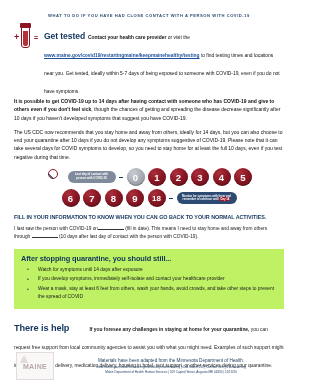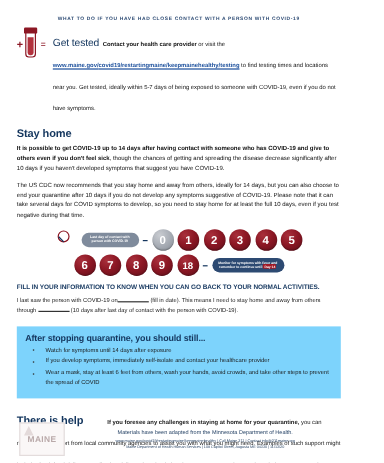--- a/index.html
+++ b/index.html
@@ -60,21 +60,21 @@
   .vial-cap{
     position:absolute;left:6px;top:-1px;
     width:11px;height:5px;background:#8c1724;border-radius:1px;
   }
   .vial-fluid{
     position:absolute;left:1px;top:6px;right:1px;bottom:1px;
     background:#b2313c;border-radius:0 0 2px 2px;
   }
   .tested-text{flex:1;}
   .tested-head{
-    font-size:8.6px;font-weight:400;color:#14365e;
+    font-size:8.6px;font-weight:700;color:#14365e;
     display:inline;margin-right:3px;letter-spacing:-.1px;text-align:right;
   }
   .tested-body{
     font-size:4.9px;line-height:1.62;color:#111;display:inline;
   }
   .tested-body b{font-weight:700;}
   .lnk{color:#1b4f9c;text-decoration:underline;font-weight:700;}
   
   h2.section{
     font-size:9.2px;font-weight:700;color:#14365e;
@@ -131,21 +131,21 @@
   .dash{width:4px;height:1px;background:#14365e;flex:0 0 4px;}
   
   .fillin-head{
     font-size:5.4px;font-weight:700;color:#14365e;
     margin:7px 0 5px 0;letter-spacing:-.05px;
   }
   .fillin-body{font-size:4.8px;line-height:1.72;margin:0 0 7px 0;}
   .blank{border-bottom:.7px solid #333;display:inline-block;width:26px;}
   
   .qbox{
-    background:#7dd3fc;padding:5px 7px 6px 7px;margin:0 0 8px 0;
+    background:#bef264;padding:5px 7px 6px 7px;margin:0 0 8px 0;
   }
   .qbox h3{
     font-size:7.4px;font-weight:700;color:#14365e;margin:0 0 3px 0;
     letter-spacing:-.1px;
   }
   ul.qlist{margin:0;padding:0;list-style:none;}
   ul.qlist li{
     font-size:4.85px;line-height:1.6;margin-bottom:2px;
     padding-left:17px;position:relative;
   }
@@ -198,21 +198,20 @@
         <div class="vial-fluid"></div>
       </div>
       <div class="vial-cap"></div>
       <span class="eq-sign">=</span>
     </div>
     <div class="tested-text">
       <span class="tested-head">Get tested</span><span class="tested-body"><b>Contact your health care provider</b><span> or visit the </span><a class="lnk" href="#">www.maine.gov/</a><a class="lnk" href="#">covid19/restartingmaine/keepmainehealthy/testing</a><span> to find testing times and locations near you. Get tested, ideally within 5-7 days of being exposed to someone with COVID-19, even if you do not have symptoms.</span></span>
     </div>
   </div>
 
-  <h2 class="section">Stay home</h2>
   <p class="body"><b>It is possible to get COVID-19 up to 14 days after having contact with someone who has COVID-19 and give to others even if you don't feel sick</b><span>, though the chances of getting and spreading the disease decrease significantly after 10 days if you haven't developed symptoms that suggest you have COVID-19.</span></p>
   <p class="body">The US CDC now recommends that you stay home and away from others, ideally for 14 days, but you can also choose to end your quarantine after 10 days if you do not develop any symptoms suggestive of COVID-19.  Please note that it can take several days for COVID symptoms to develop, so you need to stay home for at least the full 10 days, even if you test negative during that time.</p>
 
   <div class="days">
     <div class="day-row">
       <div class="magnifier">
         <div class="mag-ring"></div>
         <div class="mag-handle"></div>
       </div>
       <div class="bubble blue">Last day of contact with person with COVID-19</div>

